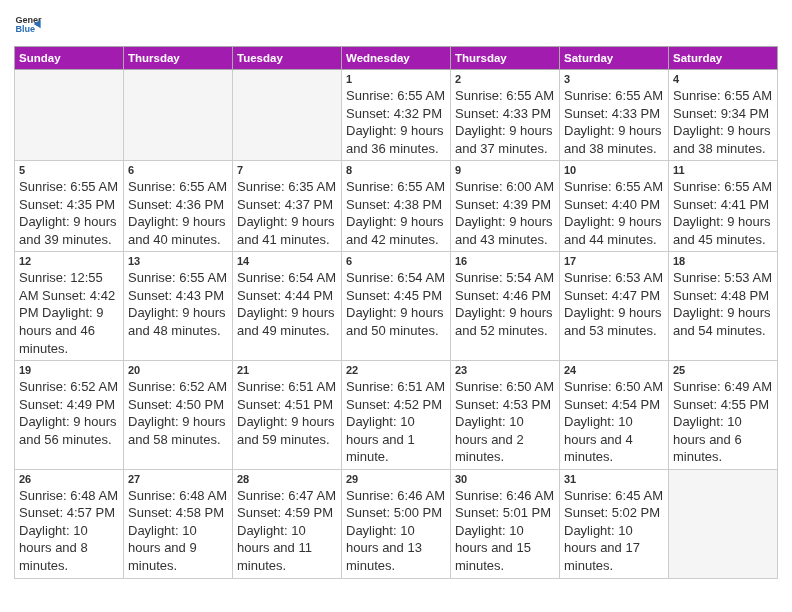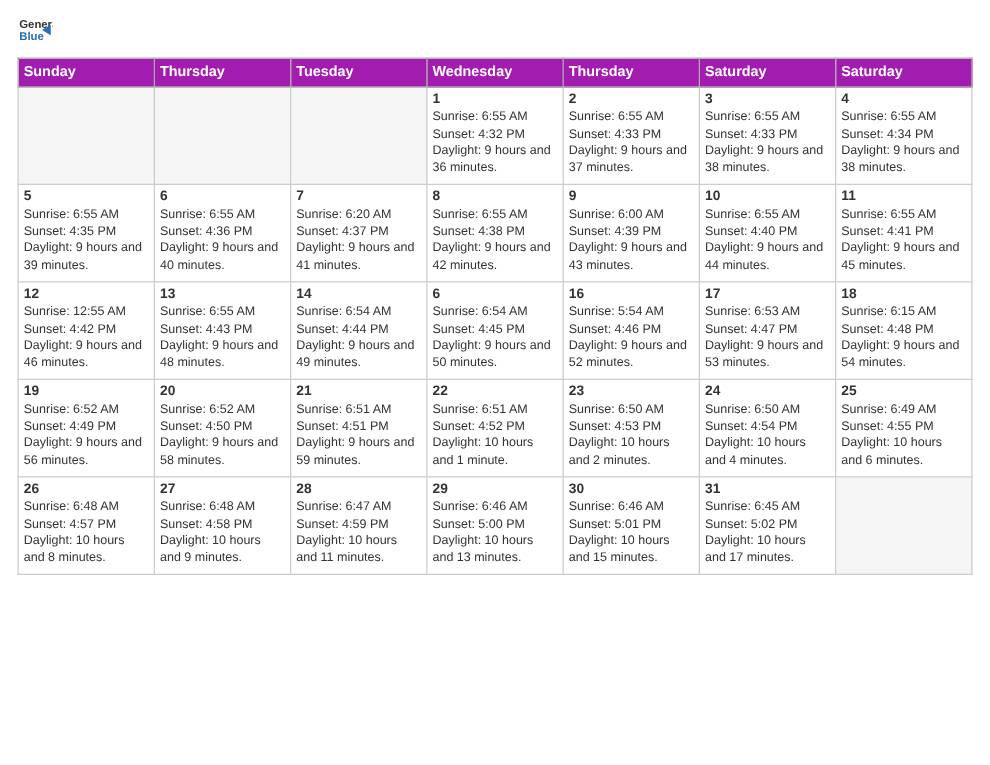--- a/index.html
+++ b/index.html
@@ -69,21 +69,21 @@
       background: #f5f5f5;
     }
     .day-num {
       font-size: 11px;
       font-weight: bold;
       color: #333;
       display: block;
       margin-bottom: 2px;
     }
     .cell-text {
-      font-size: 10px;
+      font-size: 13px;
       line-height: 1.35;
       color: #333;
     }
   </style>
 </head>
 <body>
 
 <div class="container">
   <div class="header">
     <div class="logo">
@@ -130,40 +130,40 @@
           </td>
           <td>
             <span class="day-num">3</span>
             <div class="cell-text">Sunrise: 6:55 AM
 Sunset: 4:33 PM
 Daylight: 9 hours and 38 minutes.</div>
           </td>
           <td>
             <span class="day-num">4</span>
             <div class="cell-text">Sunrise: 6:55 AM
-Sunset: 4:34 PM
+Sunset: 9:34 PM
 Daylight: 9 hours and 38 minutes.</div>
           </td>
         </tr>
         <tr>
           <td>
             <span class="day-num">5</span>
             <div class="cell-text">Sunrise: 6:55 AM
 Sunset: 4:35 PM
 Daylight: 9 hours and 39 minutes.</div>
           </td>
           <td>
             <span class="day-num">6</span>
             <div class="cell-text">Sunrise: 6:55 AM
 Sunset: 4:36 PM
 Daylight: 9 hours and 40 minutes.</div>
           </td>
           <td>
             <span class="day-num">7</span>
-            <div class="cell-text">Sunrise: 6:20 AM
+            <div class="cell-text">Sunrise: 6:35 AM
 Sunset: 4:37 PM
 Daylight: 9 hours and 41 minutes.</div>
           </td>
           <td>
             <span class="day-num">8</span>
             <div class="cell-text">Sunrise: 6:55 AM
 Sunset: 4:38 PM
 Daylight: 9 hours and 42 minutes.</div>
           </td>
           <td>
@@ -217,21 +217,21 @@
 Daylight: 9 hours and 52 minutes.</div>
           </td>
           <td>
             <span class="day-num">17</span>
             <div class="cell-text">Sunrise: 6:53 AM
 Sunset: 4:47 PM
 Daylight: 9 hours and 53 minutes.</div>
           </td>
           <td>
             <span class="day-num">18</span>
-            <div class="cell-text">Sunrise: 6:15 AM
+            <div class="cell-text">Sunrise: 5:53 AM
 Sunset: 4:48 PM
 Daylight: 9 hours and 54 minutes.</div>
           </td>
         </tr>
         <tr>
           <td>
             <span class="day-num">19</span>
             <div class="cell-text">Sunrise: 6:52 AM
 Sunset: 4:49 PM
 Daylight: 9 hours and 56 minutes.</div>

